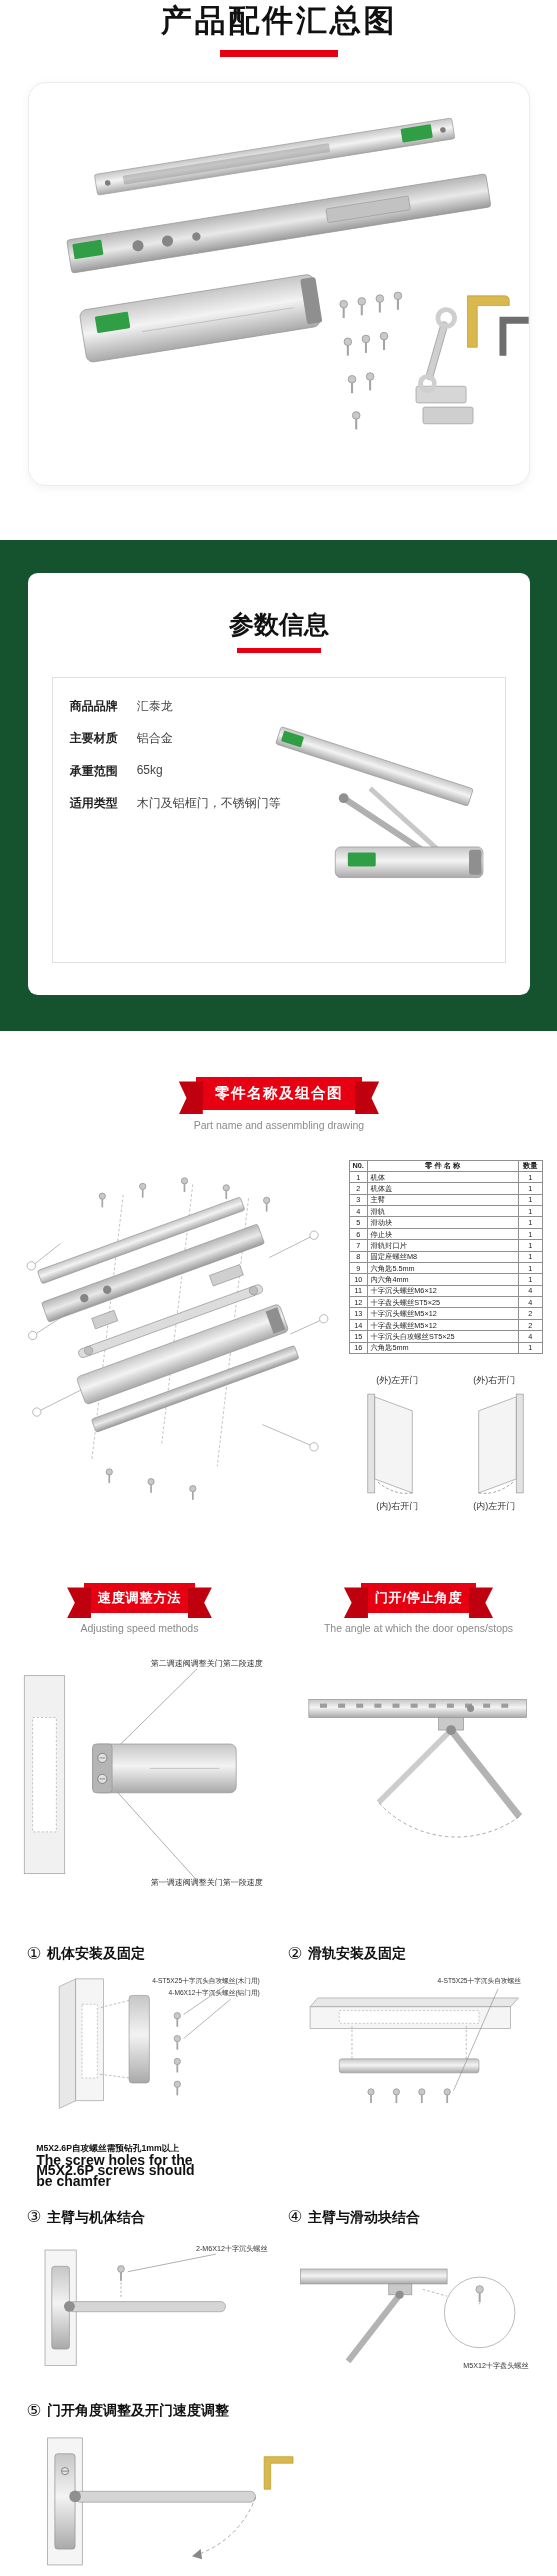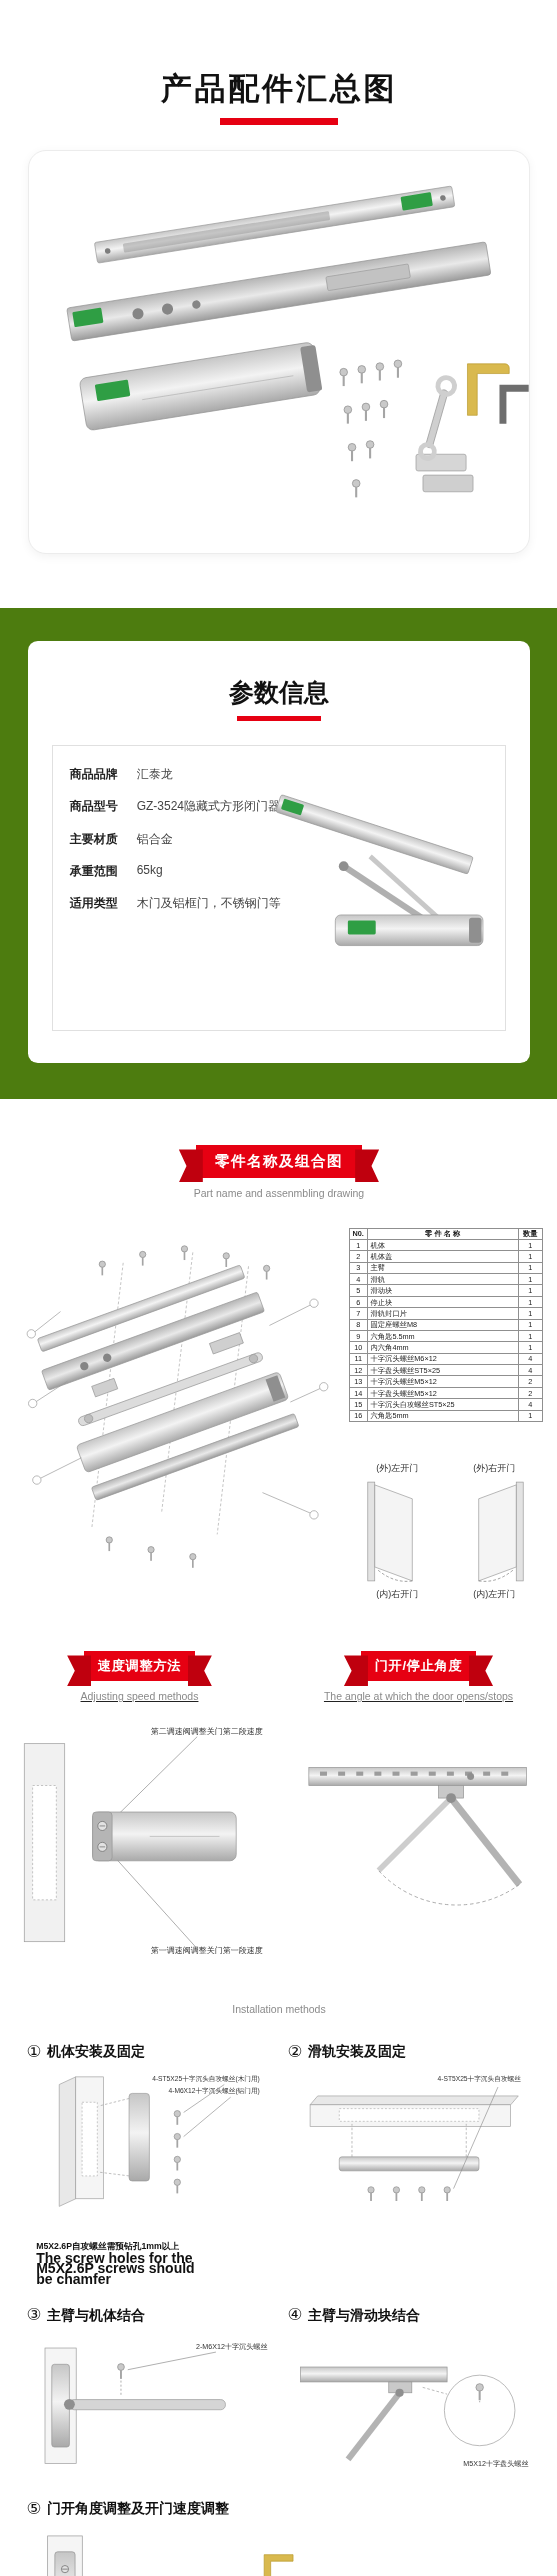--- a/index.html
+++ b/index.html
@@ -4,33 +4,33 @@
 <style>
   :root { --accent:#e60012; --accent-dark:#bf000e; }
   * { box-sizing:border-box; }
   html,body { margin:0; padding:0; }
   body {
     width:558px; min-height:2576px; background:#ffffff; color:#222;
     font-family:"Liberation Sans","DejaVu Sans",sans-serif;
   }
 
   
-  .page-header { padding-top:68px; text-align:center; }
+  .page-header { text-align:center; }
   .page-title { font-size:31px; font-weight:bold; letter-spacing:2.8px; color:#111; }
   .red-bar { width:118px; height:6.3px; background:var(--accent); margin:8.4px auto 0; }
 
   
   .hero-card {
     margin:25px 28px 0; height:404px; border:0.7px solid #ececec; border-radius:18px;
     box-shadow:0 2.1px 9.8px rgba(0,0,0,.05); overflow:hidden; background:#fff;
   }
   .hero-card svg { width:100%; height:100%; display:block; }
 
   
-  .gray-band { margin-top:54px; background:#4d7c0f; padding:33px 0 36px; }
+  .gray-band { margin-top:54px; background:#14532d; padding:33px 0 36px; }
   .param-card { margin:0 28px; background:#fff; border-radius:9.8px; padding:35px 24px 32px; }
   .section-title { text-align:center; font-size:25px; font-weight:bold; color:#111; }
   .red-bar.small { width:84px; height:4.9px; margin-top:7px; }
   .param-box { margin-top:24px; border:0.7px solid #e0e0e0; position:relative; padding:12.5px 16.7px 16.7px; min-height:286px; }
   .p-row { display:flex; align-items:flex-start; padding:7.7px 0; font-size:12px; }
   .p-label { width:67px; font-weight:bold; color:#222; flex:none; }
   .p-value { color:#444; }
   .p-value .v2 { display:block; margin-top:7px; }
   .param-art { position:absolute; right:8.4px; top:38px; width:237px; height:195px; }
 
@@ -53,27 +53,27 @@
   .parts-section { padding-top:46px; }
   .parts-layout { display:flex; margin:29px 15.3px 0; gap:5.6px; }
   .exploded { flex:1; }
   .exploded svg { width:100%; height:376px; display:block; }
   .parts-right { width:194px; flex:none; }
   table.parts-table { border-collapse:collapse; width:100%; font-size:7.3px; color:#222; }
   table.parts-table th, table.parts-table td { border:0.7px solid #8f8f8f; padding:0.7px 2.8px; line-height:9px; }
   table.parts-table th { font-weight:bold; text-align:center; }
   td.c-no  { width:18px; text-align:center; }
   td.c-qty { width:24px; text-align:center; }
-  .doors { margin-top:40px; }
+  .doors { margin-top:20px; }
   .doors-labels { display:flex; justify-content:space-around; font-size:9px; color:#333; }
   .doors-icons { display:flex; justify-content:space-around; margin:4.2px 0; }
   .doors-icons svg { width:64px; height:105px; }
 
   
-  .methods { display:flex; margin-top:47px;text-decoration:underline; }
+  .methods { display:flex; margin-top:47px; }
   .method-col { flex:1; padding:0 4.2px; }
   .method-col svg { width:100%; height:251px; display:block; margin-top:11px; }
 
   
   .install-section { margin-top:39px; }
   .steps { display:flex; flex-wrap:wrap; margin:18px 18px 0; }
   .step { width:50%; padding:9.8px 8.4px 12.5px; }
   .step.full { width:100%; }
   .step-head { display:flex; align-items:center; gap:5.6px; }
   .step-num { font-size:16.7px; color:#111; line-height:1; }
@@ -189,24 +189,20 @@
 </div>
 
 <div class="gray-band">
   <div class="param-card">
     <div class="section-title">参数信息</div>
     <div class="red-bar small"></div>
     <div class="param-box">
       <div class="p-row">
         <span class="p-label">商品品牌</span>
         <span class="p-value">汇泰龙</span>
-      </div>
-      <div class="p-row">
-        <span class="p-label">商品型号</span>
-        <span class="p-value">GZ-3524隐藏式方形闭门器</span>
       </div>
       <div class="p-row">
         <span class="p-label">主要材质</span>
         <span class="p-value">铝合金</span>
       </div>
       <div class="p-row">
         <span class="p-label">承重范围</span>
         <span class="p-value">65kg</span>
       </div>
       <div class="p-row">
@@ -477,21 +473,20 @@
       <circle cx="260" cy="91" r="5" fill="#8f8f8f"></circle>
       <line x1="232" y1="122" x2="330" y2="246" stroke="#b3b3b3" stroke-width="10"></line>
       <line x1="232" y1="122" x2="128" y2="226" stroke="#cdcdcd" stroke-width="8"></line>
       <path d="M330,246 A 152,152 0 0 1 128,226" fill="none" stroke="#888" stroke-dasharray="5,4"></path>
       <circle cx="232" cy="122" r="7" fill="#8f8f8f"></circle>
     </svg>
   </div>
 </div>
 
 <div class="install-section">
-  <div class="subtitle-en">Installation methods</div>
 
   <div class="steps">
 
     <div class="step">
       <div class="step-head">
         <span class="step-num">①</span>
         <span class="step-title">机体安装及固定</span>
       </div>
       <svg viewBox="0 0 360 230" aria-hidden="true">
         <text x="356" y="20" text-anchor="end" font-size="10.5" fill="#333">4-ST5X25十字沉头自攻螺丝(木门用)</text>

